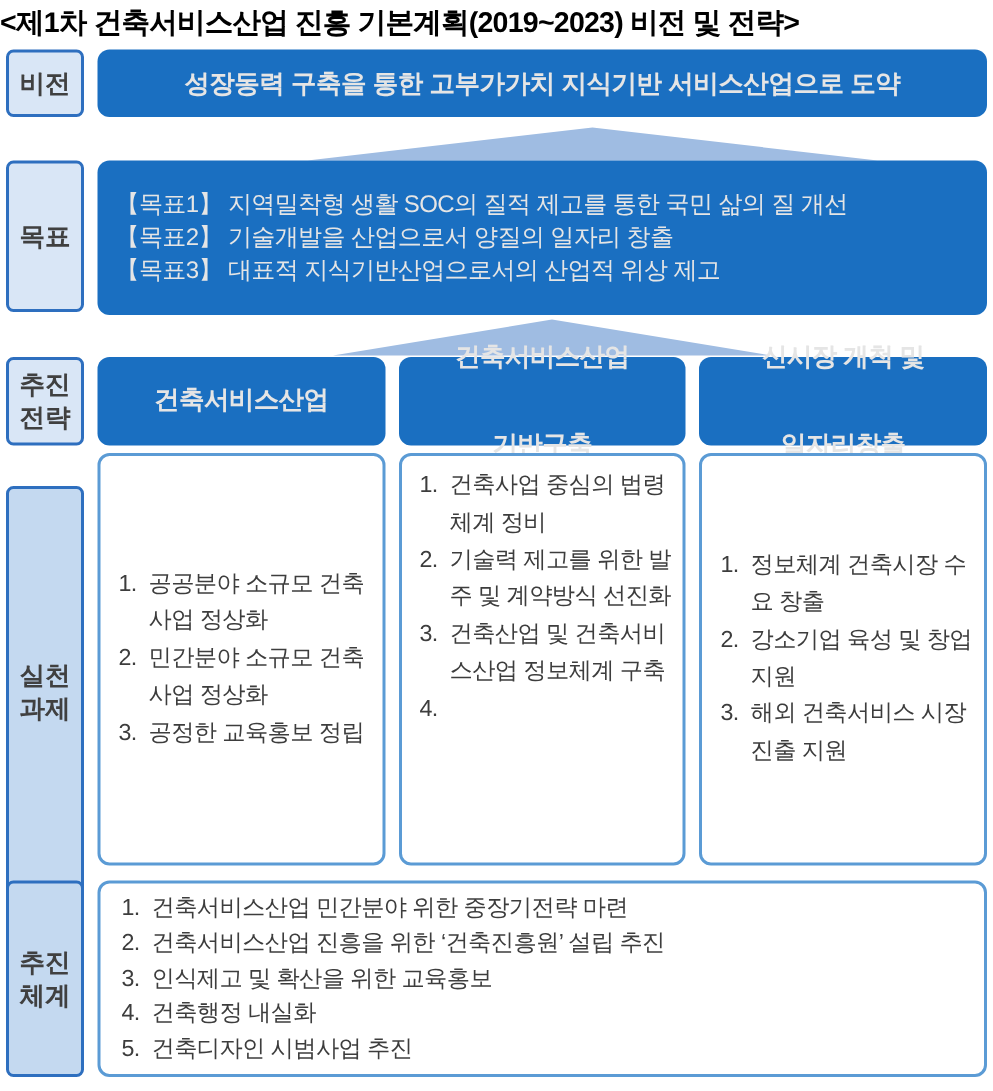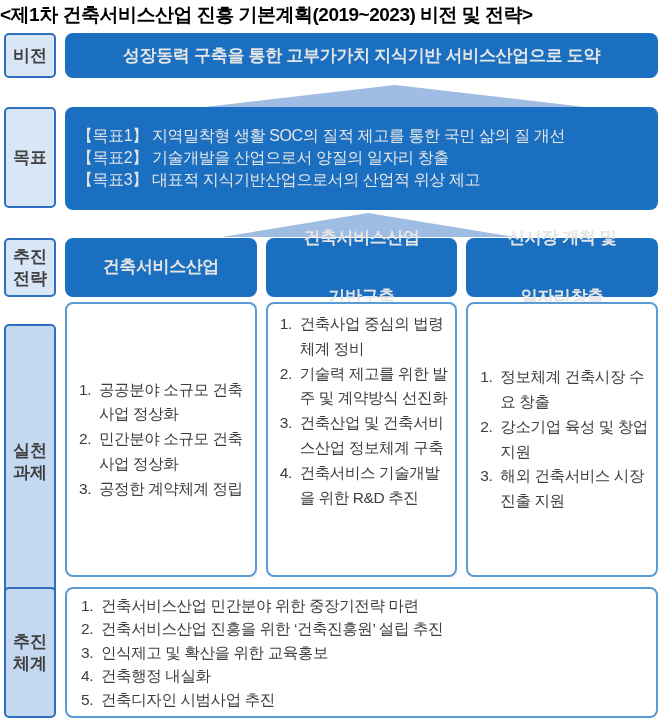--- a/index.html
+++ b/index.html
@@ -131,39 +131,38 @@
       <div class="item">
         <span class="num">1.</span>
         <span class="txt">공공분야 소규모 건축사업 정상화</span>
       </div>
       <div class="item">
         <span class="num">2.</span>
         <span class="txt">민간분야 소규모 건축사업 정상화</span>
       </div>
       <div class="item">
         <span class="num">3.</span>
-        <span class="txt">공정한 계약체계 정립</span>
+        <span class="txt">공정한 교육홍보 정립</span>
       </div>
     </div>
     <div class="white-box task-col">
       <div class="item">
         <span class="num">1.</span>
         <span class="txt">건축사업 중심의 법령체계 정비</span>
       </div>
       <div class="item">
         <span class="num">2.</span>
         <span class="txt">기술력 제고를 위한 발주 및 계약방식 선진화</span>
       </div>
       <div class="item">
         <span class="num">3.</span>
         <span class="txt">건축산업 및 건축서비스산업 정보체계 구축</span>
       </div>
       <div class="item">
         <span class="num">4.</span>
-        <span class="txt">건축서비스 기술개발을 위한 R&amp;D 추진</span>
       </div>
     </div>
     <div class="white-box task-col v-center">
       <div class="item">
         <span class="num">1.</span>
         <span class="txt">정보체계 건축시장 수요 창출</span>
       </div>
       <div class="item">
         <span class="num">2.</span>
         <span class="txt">강소기업 육성 및 창업지원</span>

